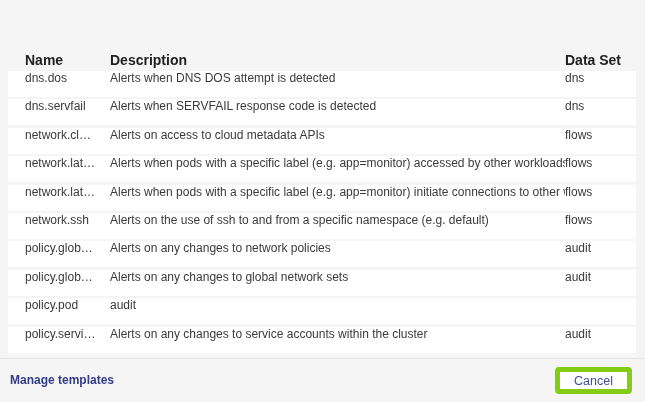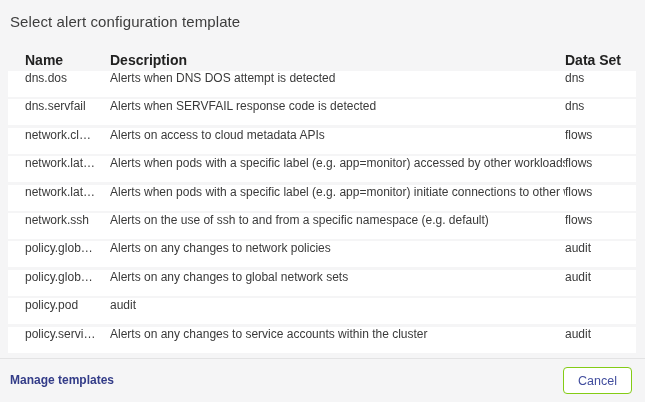--- a/index.html
+++ b/index.html
@@ -93,35 +93,34 @@
     text-align: center;
   }
   .cancel-btn {
     position: absolute;
     right: 13px;
     top: 367px;
     min-width: 62px;
     height: 27px;
     padding: 0 14px;
     background: #ffffff;
-    border: 1px solid #84cc16;
+    border: 5px solid #84cc16;
     border-radius: 4px;
     color: #414d9e;
     font-family: "Liberation Sans", sans-serif;
     font-size: 12.5px;
     font-weight: 500;
     cursor: pointer;
   }
 </style>
 </head>
 <body>
 
 <div class="dialog">
 
-  <h2 class="dialog-title">Select alert configuration template</h2>
 
   <div class="thead">
     <span class="col-name">Name</span>
     <span class="col-desc">Description</span>
     <span class="col-dataset">Data Set</span>
   </div>
 
   <div class="tbody" id="rows">
   <div class="row">
     <span class="col-name">dns.dos</span>

